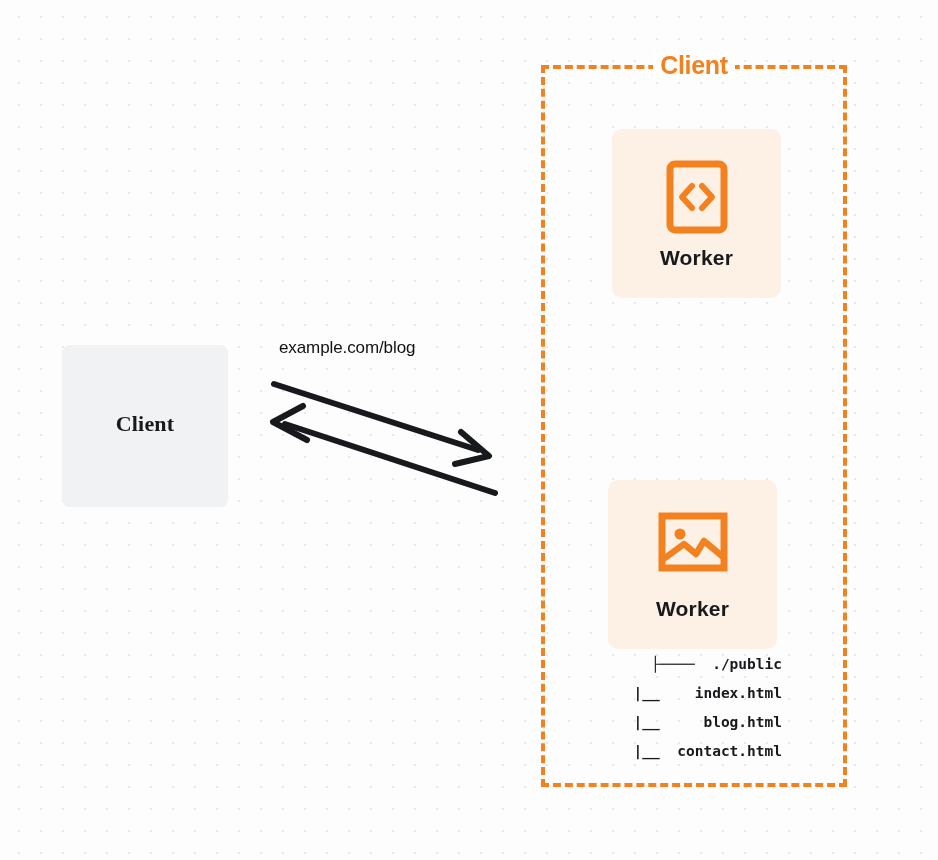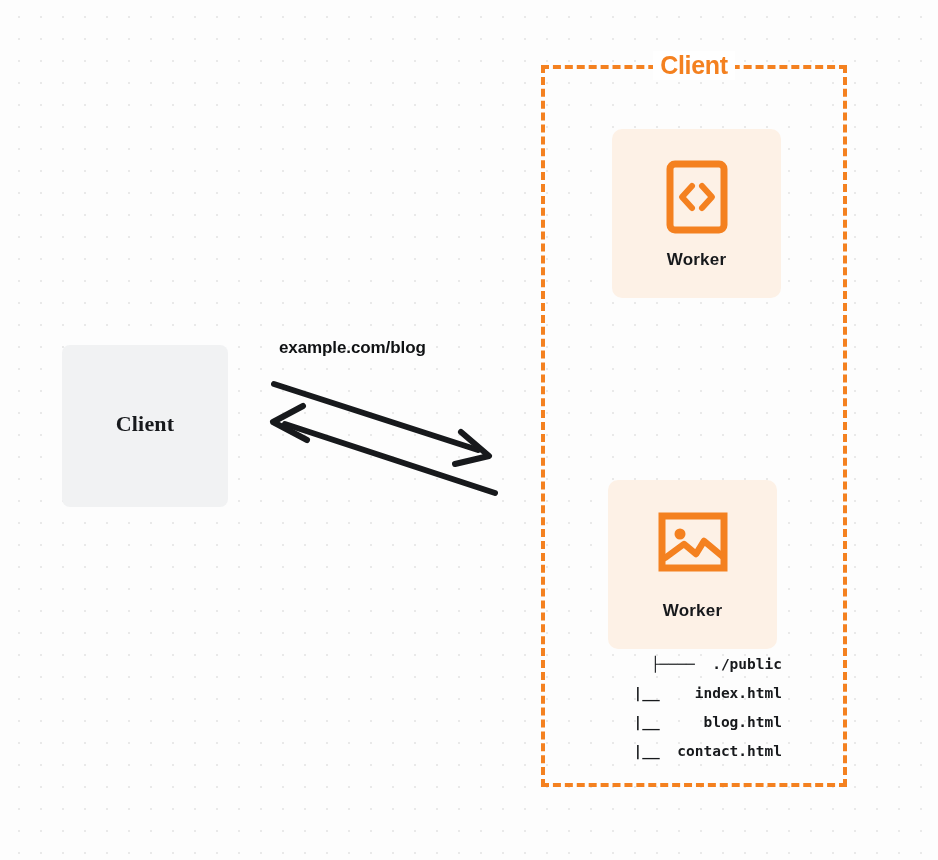--- a/index.html
+++ b/index.html
@@ -46,21 +46,21 @@
     color: #17191c;
     letter-spacing: 0.2px;
   }
 
   
   .request-label {
     position: absolute;
     left: 279px;
     top: 338px;
     font-size: 17px;
-    font-weight: bold;
+    font-weight: normal;
     color: #101214;
     letter-spacing: -0.1px;
     white-space: nowrap;
   }
 
   
   .arrows {
     position: absolute;
     left: 0;
     top: 0;
@@ -114,21 +114,21 @@
     top: 31px;
     display: flex;
     justify-content: center;
   }
   .card-title {
     position: absolute;
     left: 0;
     right: 0;
     bottom: 28px;
     text-align: center;
-    font-size: 17px;
+    font-size: 21px;
     font-weight: bold;
     color: #17191c;
     letter-spacing: 0.2px;
   }
 
   
   .file-tree {
     position: absolute;
     left: 512px;
     top: 650px;

